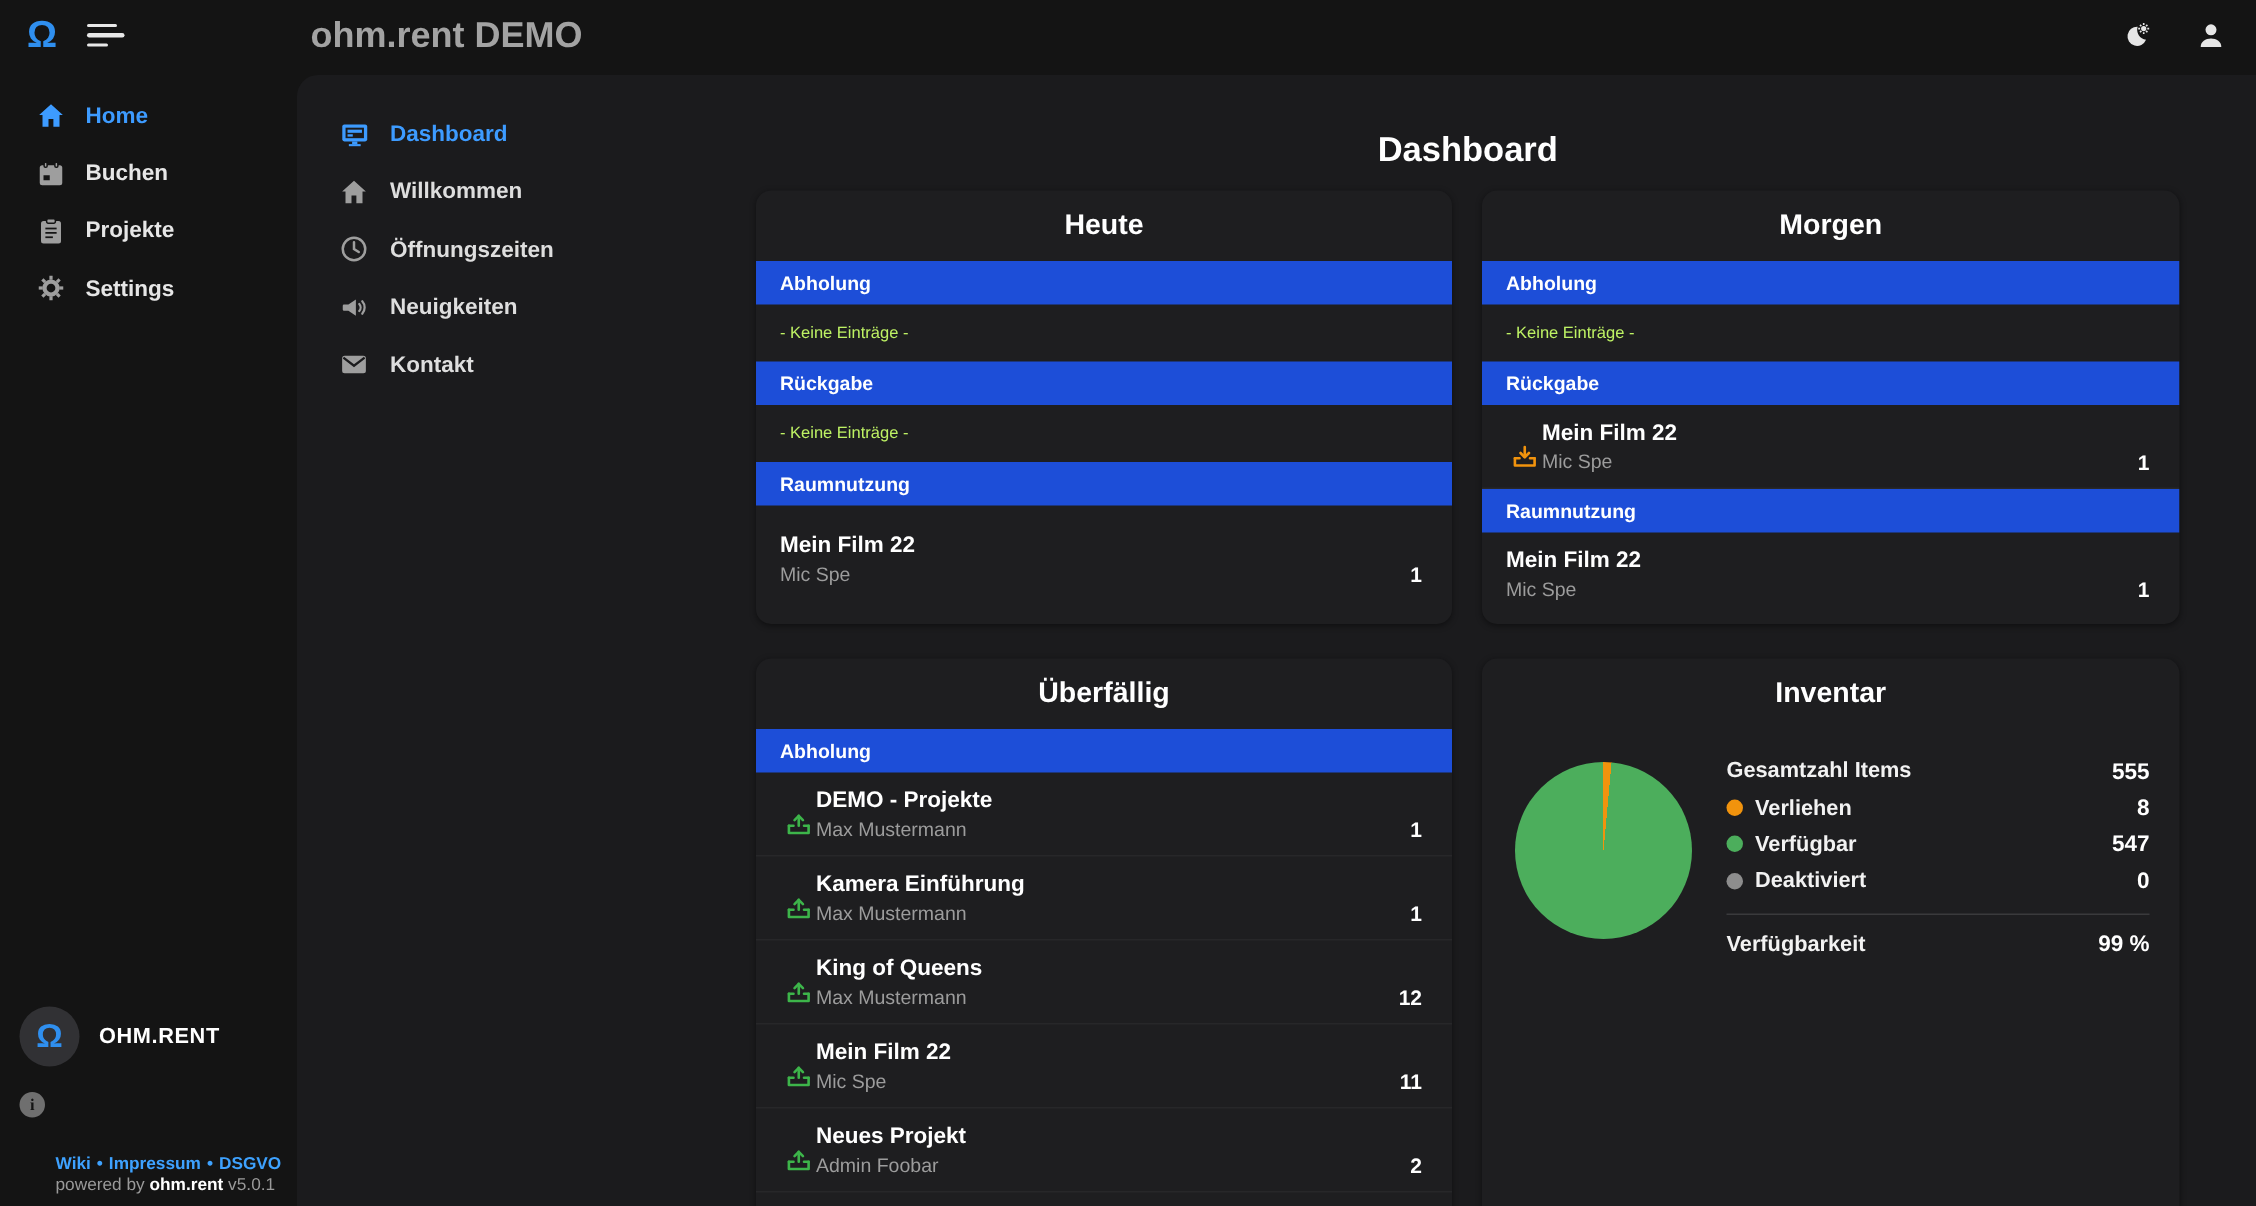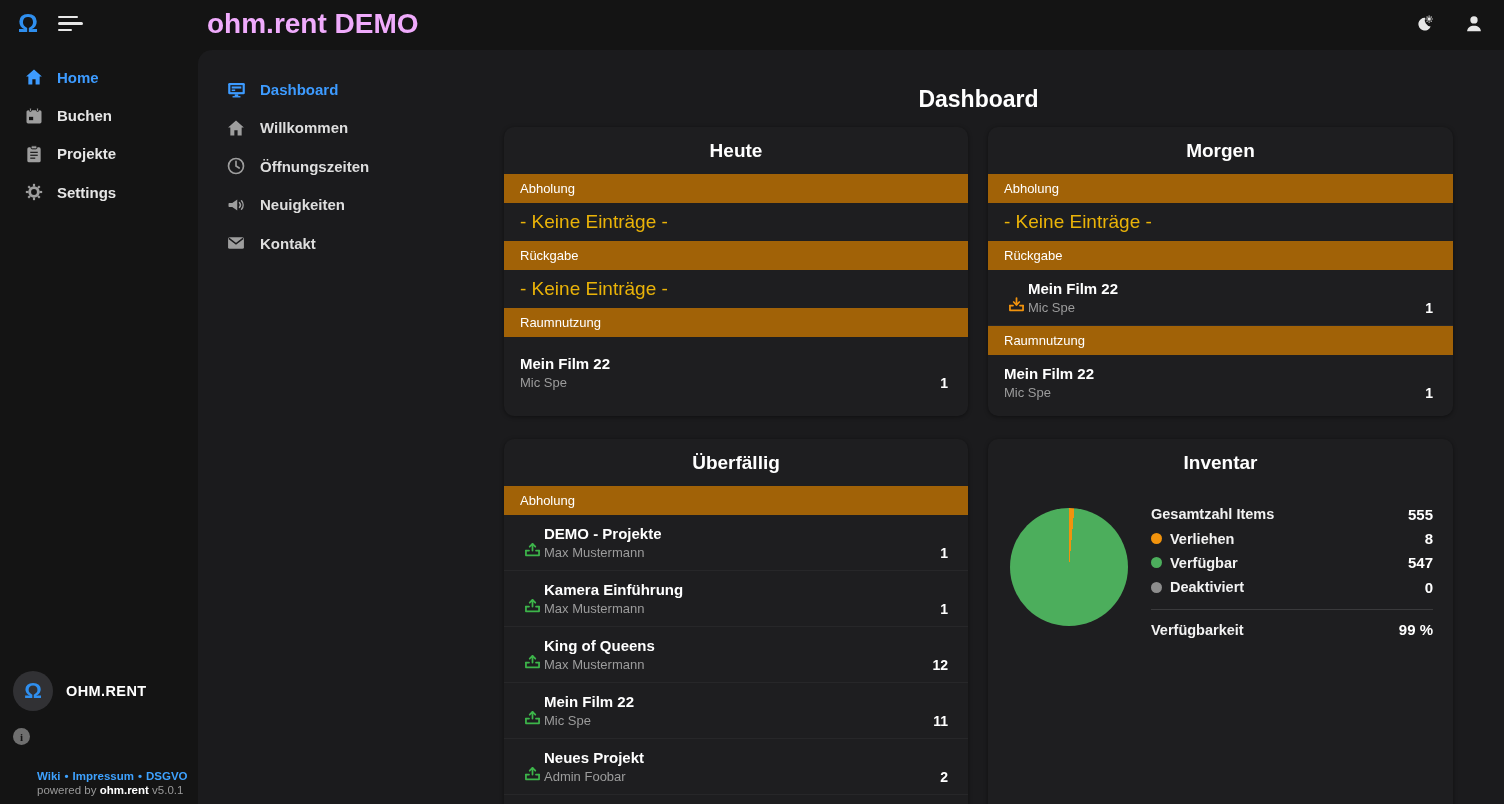--- a/index.html
+++ b/index.html
@@ -17,21 +17,21 @@
   }
   .brand-omega {
     color:#2f8fef; font-size:25px; font-weight:800; width:28px; text-align:center;
     line-height:1; cursor:pointer;
   }
   .menu-btn { margin-left:16px; width:26px; cursor:pointer; display:flex; flex-direction:column; gap:4px; }
   .menu-btn i { display:block; height:2.6px; background:#e8e8e8; border-radius:2px; }
   .menu-btn i:nth-child(1){ width:20px; }
   .menu-btn i:nth-child(2){ width:25px; }
   .menu-btn i:nth-child(3){ width:14px; }
-  .topbar-title { position:absolute; left:207px; font-size:28px; font-weight:700; color:#f0abfc; }
+  .topbar-title { position:absolute; left:207px; font-size:24px; font-weight:700; color:#a3a3a3; }
   .topbar-right { margin-left:auto; display:flex; align-items:center; gap:26px; padding-right:4px; }
   .icon-btn { width:24px; height:24px; display:flex; align-items:center; justify-content:center; cursor:pointer; color:#e6e6e6; }
 
   
   .app-body { display:flex; height:757px; }
   .sidebar { width:198px; background:#141414; display:flex; flex-direction:column; padding-top:11px; }
   .side-item {
     height:38.4px; display:flex; align-items:center; padding-left:23px; gap:12px;
     color:#e6e6e6; font-weight:700; cursor:pointer;
   }
@@ -80,26 +80,26 @@
 
   
   .card {
     background:#1e1e20; border-radius:10px; overflow:hidden;
     box-shadow:0 1px 4px rgba(0,0,0,.45);
     padding-bottom:6px;
   }
   .card.tall { height:560px; padding-bottom:0; }
   .card-title { height:47px; display:flex; align-items:center; justify-content:center; font-size:19px; font-weight:700; color:#fff; }
   .sec-header {
-    height:29px; background:#a16207; display:flex; align-items:center;
-    padding:0 16px; font-size:13px; font-weight:400; color:#fff;
+    height:29px; background:#1d4ed8; display:flex; align-items:center;
+    padding:0 16px; font-size:13px; font-weight:700; color:#fff;
   }
   .empty-row {
     height:38px; display:flex; align-items:center; padding:0 16px;
-    color:#eab308; font-size:19px;
+    color:#bef264; font-size:11px;
   }
   .item-row {
     display:flex; align-items:flex-end; padding:9px 20px 9px 16px; 
     border-bottom:1px solid rgba(255,255,255,.045);
   }
   .item-row:last-child { border-bottom:none; }
   .item-row.row-tall { padding-top:17px; padding-bottom:17px; }
   .item-icon { width:24px; height:22px; display:flex; align-items:center; justify-content:center; flex:0 0 auto; }
   .item-icon.in  { color:#f1930d; }
   .item-icon.out { color:#3db54a; }

